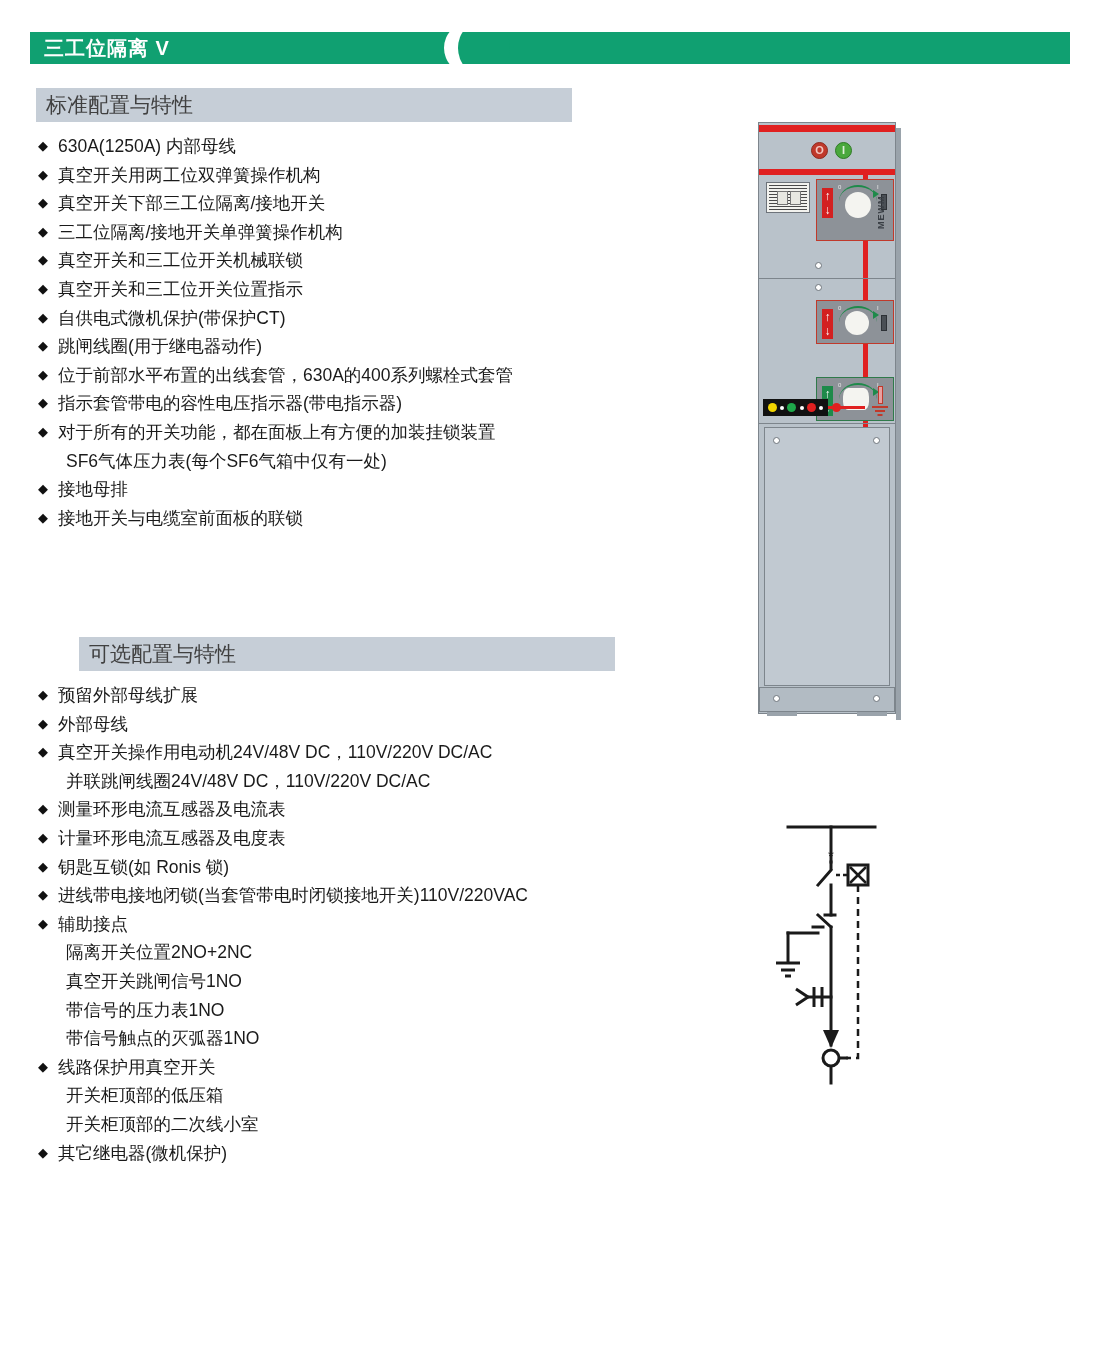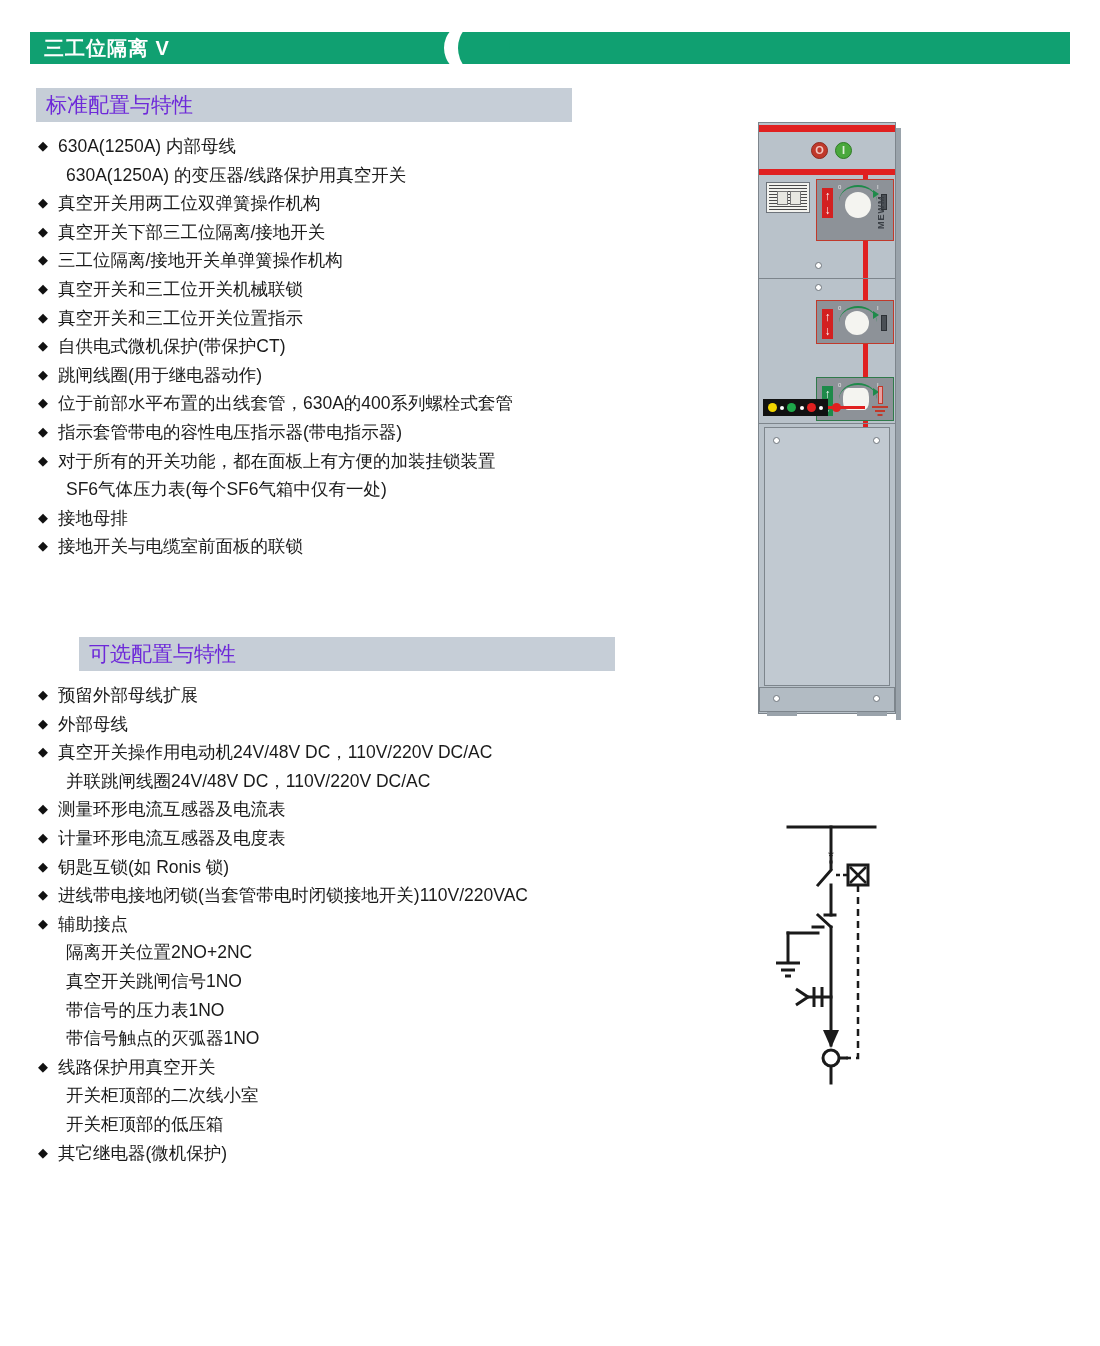--- a/index.html
+++ b/index.html
@@ -64,21 +64,21 @@
     width: 536px;
     height: 34px;
     background: #c6ced7;
   }
   .section-head .sh-text {
     position: absolute;
     left: 10px;
     top: 50%;
     transform: translateY(-50%);
     font-size: 21px;
-    color: #6d28d9;
+    color: #404040;
     white-space: nowrap;
   }
   #sec-std  { top: 88px; }
   #sec-opt  { top: 637px; margin-left: 43px; }
 
   
   .list {
     position: absolute;
     left: 38px;
     width: 620px;
@@ -421,24 +421,20 @@
 </div>
 
 <div class="section-head" id="sec-std">
   <div class="sh-text">标准配置与特性</div>
 </div>
 <div class="list" id="list-std">
     <div class="li">
       <span class="bullet">◆</span>
       <span class="li-text">630A(1250A) 内部母线</span>
     </div>
-    <div class="li cont">
-      <span class="bullet">◆</span>
-      <span class="li-text">630A(1250A) 的变压器/线路保护用真空开关</span>
-    </div>
     <div class="li">
       <span class="bullet">◆</span>
       <span class="li-text">真空开关用两工位双弹簧操作机构</span>
     </div>
     <div class="li">
       <span class="bullet">◆</span>
       <span class="li-text">真空开关下部三工位隔离/接地开关</span>
     </div>
     <div class="li">
       <span class="bullet">◆</span>
@@ -541,25 +537,25 @@
     <div class="li cont">
       <span class="bullet">◆</span>
       <span class="li-text">带信号触点的灭弧器1NO</span>
     </div>
     <div class="li">
       <span class="bullet">◆</span>
       <span class="li-text">线路保护用真空开关</span>
     </div>
     <div class="li cont">
       <span class="bullet">◆</span>
+      <span class="li-text">开关柜顶部的低压箱</span>
+    </div>
+    <div class="li cont">
+      <span class="bullet">◆</span>
       <span class="li-text">开关柜顶部的二次线小室</span>
-    </div>
-    <div class="li cont">
-      <span class="bullet">◆</span>
-      <span class="li-text">开关柜顶部的低压箱</span>
     </div>
     <div class="li">
       <span class="bullet">◆</span>
       <span class="li-text">其它继电器(微机保护)</span>
     </div>
   </div>
 
 <div class="cabinet">
   <div class="cab-shadow"></div>
   <div class="cab-body"></div>

